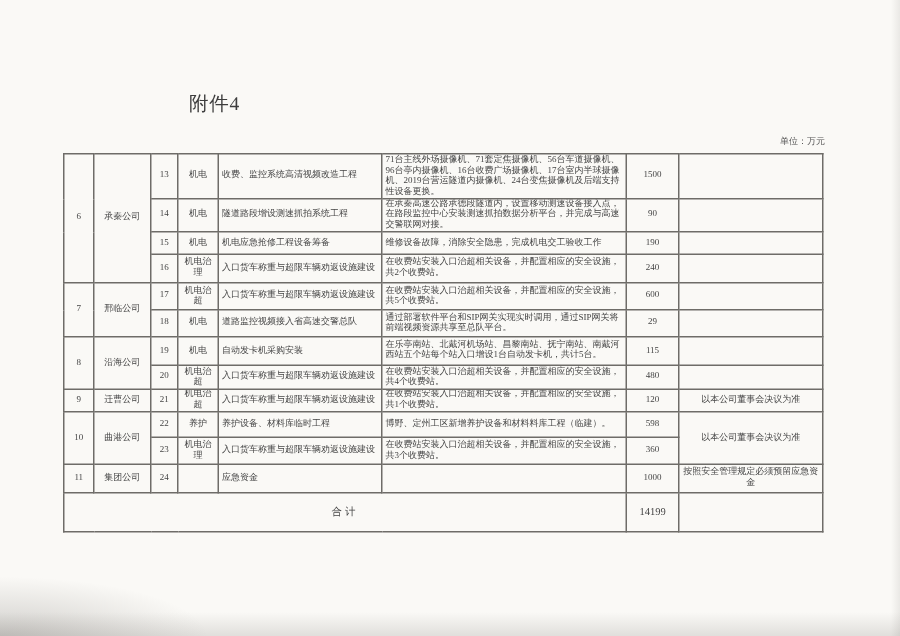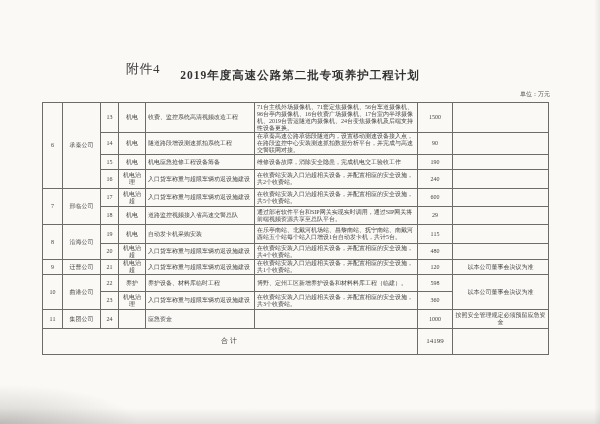--- a/index.html
+++ b/index.html
@@ -89,21 +89,20 @@
     letter-spacing: 2px;
   }
   tr.total-row td.cell-amount { letter-spacing: 0; }
 </style>
 </head>
 <body>
 
 <div class="page">
 
   <div class="attachment">附件4</div>
-  <div class="doc-title">2019年度高速公路第二批专项养护工程计划</div>
   <div class="unit-label">单位：万元</div>
 
   <table class="plan">
     <colgroup>
       <col style="width:20px">
         <col style="width:38px">
         <col style="width:18px">
         <col style="width:27px">
       <col style="width:109px">
         <col style="width:163px">

